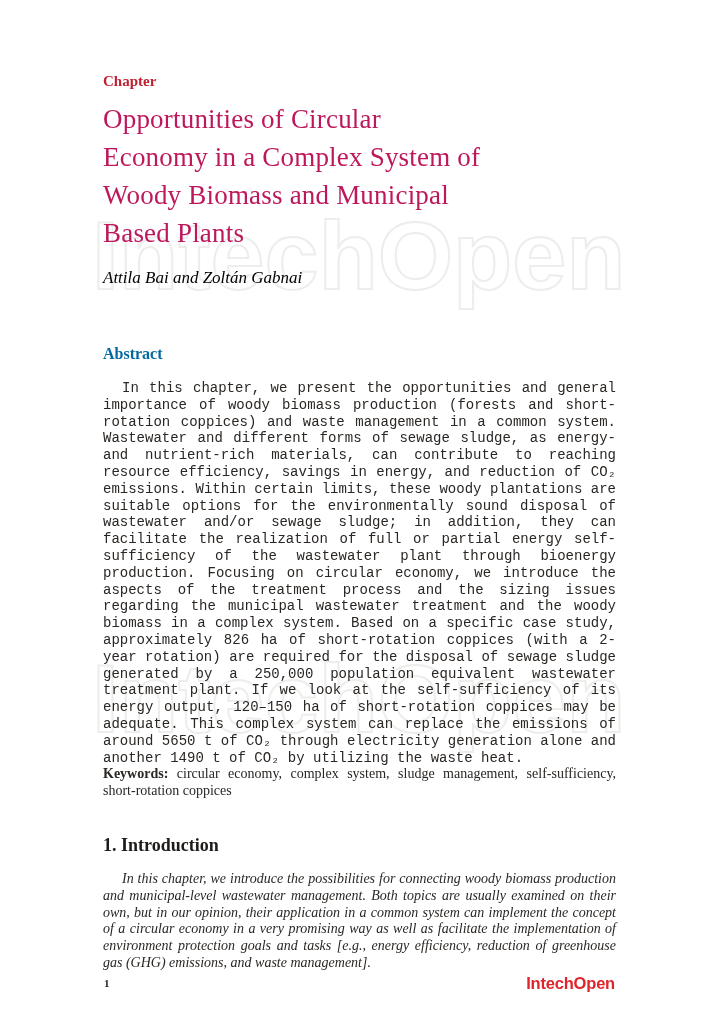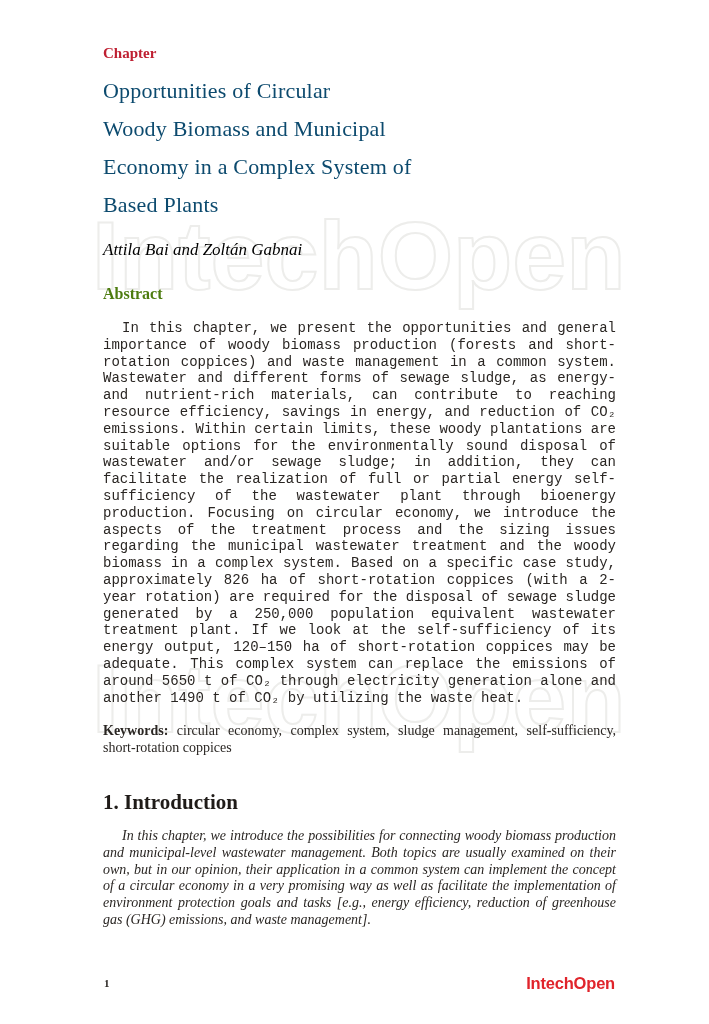--- a/index.html
+++ b/index.html
@@ -34,74 +34,73 @@
   .content {
     position: absolute;
     left: 103px;
     top: 0;
     width: 513px;
     z-index: 1;
     color: #2a2623;
   }
 
   .chapter-label {
-    margin-top: 44px;
+    margin-top: 72px;
     font-size: 15px;
     line-height: 19px;
     font-weight: bold;
     color: #bf2032;
   }
 
   .page-title {
     margin-top: 9px;
-    font-size: 22px;
+    font-size: 27px;
     line-height: 38px;
-    color: #0c4a6e;
+    color: #be185d;
     font-weight: normal;
     letter-spacing: 0.2px;
   }
 
   .authors {
     margin-top: 15px;
     font-style: italic;
     font-size: 17px;
     line-height: 21px;
     color: #000000;
   }
 
   .abstract-heading {
-    margin-top: 24px;
+    margin-top: 56px;
     font-size: 16px;
     line-height: 19px;
     font-weight: bold;
-    color: #4d7c0f;
+    color: #0369a1;
   }
 
   .body-text {
     font-size: 14px;
     line-height: 16.8px;
     text-align: justify;
     color: #2a2623;
     margin: 0;
   }
 
   .abstract-text {
     margin-top: 17px;
     text-indent: 19px;
     font-family: Liberation Mono, monospace;
   }
 
   .keywords {
-    margin-top: 17px;
   }
   .keywords .kw-label { font-weight: bold; }
 
   .section-heading {
     margin-top: 35px;
-    font-size: 21px;
+    font-size: 18px;
     line-height: 20px;
     font-weight: bold;
     color: #1f1b18;
   }
 
   .intro-paragraph { text-indent: 19px; }
   .intro-paragraph.first { margin-top: 16px; font-style: italic; }
 
   
   .page-number {
@@ -130,22 +129,22 @@
 
 <div class="watermark wm-1">IntechOpen</div>
 <div class="watermark wm-2">IntechOpen</div>
 
 <div class="content">
 
   <div class="chapter-label">Chapter</div>
 
   <h1 class="page-title" style="margin:9px 0 0 0;">
     <div>Opportunities of Circular</div>
+    <div>Economy in a Complex System of</div>
     <div>Woody Biomass and Municipal</div>
-    <div>Economy in a Complex System of</div>
     <div>Based Plants</div>
   </h1>
 
   <div class="authors">Attila Bai and Zoltán Gabnai</div>
 
   <div class="abstract-heading">Abstract</div>
 
   <p class="body-text abstract-text">In this chapter, we present the opportunities and general importance of woody biomass production (forests and short-rotation coppices) and waste management in a common system. Wastewater and different forms of sewage sludge, as energy- and nutrient-rich materials, can contribute to reaching resource efficiency, savings in energy, and reduction of CO₂ emissions. Within certain limits, these woody plantations are suitable options for the environmentally sound disposal of wastewater and/or sewage sludge; in addition, they can facilitate the realization of full or partial energy self-sufficiency of the wastewater plant through bioenergy production. Focusing on circular economy, we introduce the aspects of the treatment process and the sizing issues regarding the municipal wastewater treatment and the woody biomass in a complex system. Based on a specific case study, approximately 826 ha of short-rotation coppices (with a 2-year rotation) are required for the disposal of sewage sludge generated by a 250,000 population equivalent wastewater treatment plant. If we look at the self-sufficiency of its energy output, 120–150 ha of short-rotation coppices may be adequate. This complex system can replace the emissions of around 5650 t of CO₂ through electricity generation alone and another 1490 t of CO₂ by utilizing the waste heat.</p>
 
   <p class="body-text keywords">

